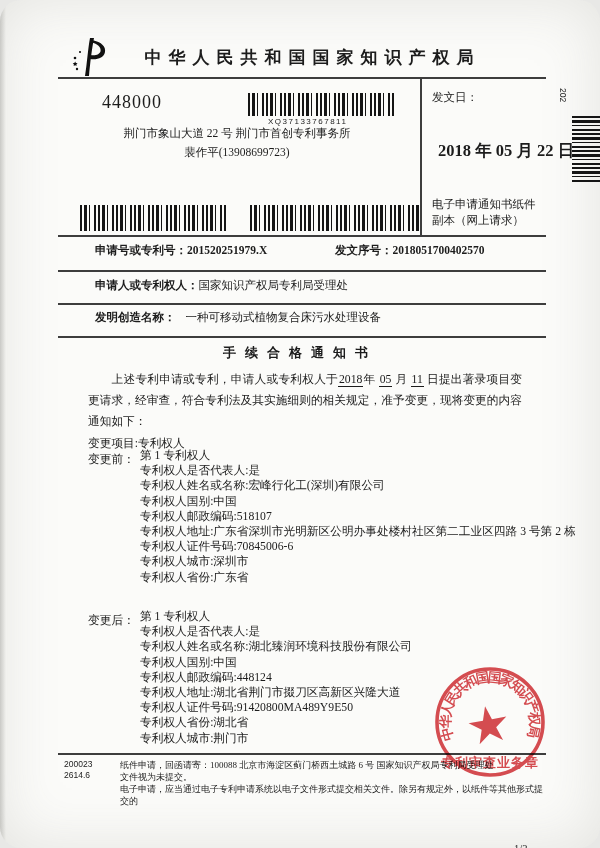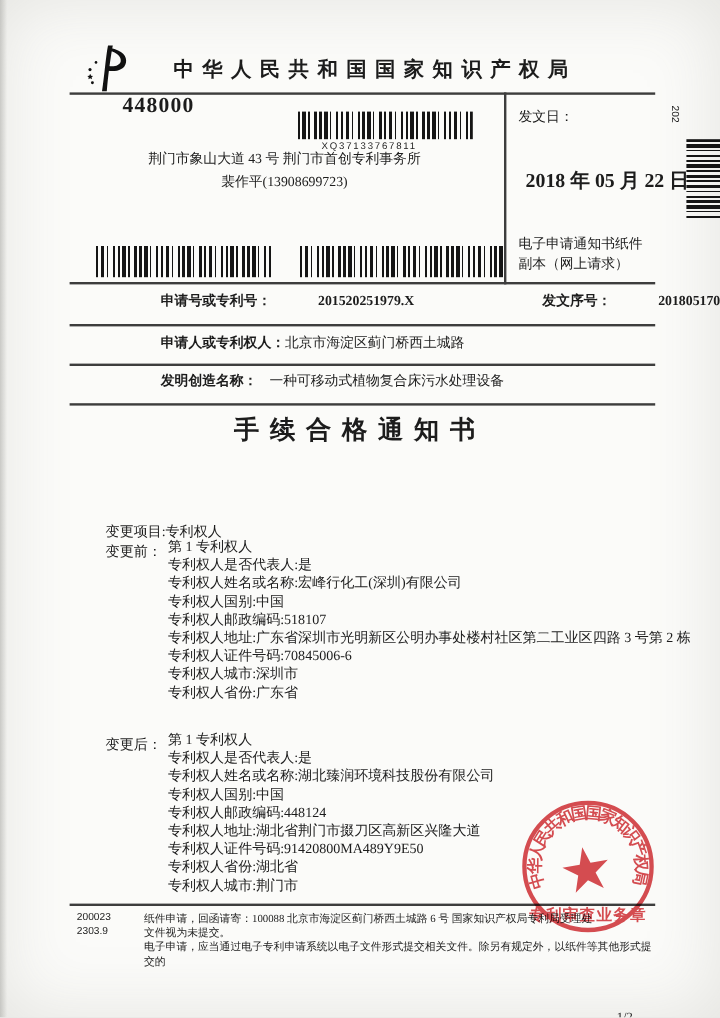--- a/index.html
+++ b/index.html
@@ -2,49 +2,50 @@
 <html><head>
 <meta charset="utf-8">
 <style>
   html,body{margin:0;padding:0;background:#e8e8e6;}
   .page{
     position:relative; width:600px; height:848px; margin:0 auto;
     background:#fbfbf9; overflow:hidden;
     font-family:"Liberation Serif","DejaVu Serif",serif;
     color:#1c1c1c;
     box-shadow:inset 0 0 60px rgba(120,120,110,.18);
+    border-radius:21px;
   }
   .rule{position:absolute; height:2px; background:#3d3d3d; left:58px; width:488px;}
   .vrule{position:absolute; width:2px; background:#3d3d3d;}
   .hdr-title{
     position:absolute; left:120px; top:46px; width:385px; text-align:center;
     font-size:17px; font-weight:bold; letter-spacing:7px; white-space:nowrap;
   }
-  .postal{position:absolute; left:102px; top:77px; font-size:18px; font-weight:bold; letter-spacing:1px;text-align:right;}
+  .postal{position:absolute; left:102px; top:92px; font-size:18px; font-weight:normal; letter-spacing:1px;text-align:right;}
   .barcode{
     position:absolute; background:
       repeating-linear-gradient(90deg,#151515 0 2px,transparent 2px 4px,#151515 4px 7px,
       transparent 7px 9px,#151515 9px 10px,transparent 10px 14px,#151515 14px 16px,transparent 16px 18px);
   }
   .barcode-label{position:absolute; font-size:8px; letter-spacing:1.5px; font-family:"Liberation Sans",sans-serif;}
   .vbarcode{
     position:absolute; background:
       repeating-linear-gradient(180deg,#151515 0 2px,transparent 2px 4px,#151515 4px 7px,
       transparent 7px 9px,#151515 9px 10px,transparent 10px 13px,#151515 13px 15px,transparent 15px 17px);
   }
   .addr{position:absolute; left:72px; top:124px; width:330px; text-align:center; font-size:11.5px; line-height:19px;}
   .send-label{position:absolute; left:432px; top:90px; font-size:11.5px;}
   .send-date{position:absolute; left:438px; top:140px; font-size:16.5px; font-weight:bold; white-space:nowrap; font-stretch:condensed;}
   .copy-note{position:absolute; left:432px; top:196px; width:108px; font-size:11.5px; line-height:16px;}
   .side-code{position:absolute; left:568px; top:88px; font-size:8.5px; transform:rotate(90deg); transform-origin:left top; font-family:"Liberation Sans",sans-serif;}
   .inforow{position:absolute; left:95px; font-size:11.5px; white-space:nowrap;}
-  .inforow b{font-weight:bold;margin-left:39px;}
+  .inforow b{font-weight:bold;}
   .title{
     position:absolute; left:0; top:344px; width:600px; text-align:center;
-    font-size:21px; font-weight:bold; letter-spacing:9px;
+    font-size:13px; font-weight:bold; letter-spacing:9px;
   }
   .para{position:absolute; left:88px; top:369px; width:434px; font-size:11.7px; line-height:21px; text-align:justify;}
   .para .ind{display:inline-block; width:2em;}
   .para u{text-decoration:none; border-bottom:1px solid #1c1c1c; padding:0 1px;}
   .line{position:absolute; font-size:11.7px; white-space:nowrap;margin-top:19px;}
   .block{position:absolute; left:140px; font-size:11.7px; line-height:15.2px;}
   .footer-left{position:absolute; left:64px; top:759px; font-size:8.5px; line-height:11px; font-family:"Liberation Sans",sans-serif;}
   .footer-text{position:absolute; left:120px; top:759px; width:430px; font-size:9px; line-height:12px;}
   .pageno{position:absolute; left:514px; top:795px; font-size:10.5px;margin-top:48px;}
   .seal{position:absolute; left:428px; top:660px; width:124px; height:124px; mix-blend-mode:multiply; opacity:.9;}
@@ -66,51 +67,52 @@
     <circle cx="9" cy="35" r="1.2" fill="#111"></circle>
   </svg>
   <div class="hdr-title">中华人民共和国国家知识产权局</div>
   <div class="rule" style="top:77px;"></div>
 
   <div class="vrule" style="left:420px; top:77px; height:160px;"></div>
   <div class="postal">448000</div>
   <div class="barcode" style="left:248px; top:93px; width:146px; height:23px;"></div>
   <div class="barcode-label" style="left:268px; top:117px;text-align:right;">XQ37133767811</div>
   <div class="addr">
-    <div>荆门市象山大道 43 号  荆门市首创专利事务所</div>
+    <div>荆门市象山大道 22 号  荆门市首创专利事务所</div>
     <div>裴作平(13908699723)</div>
   </div>
   <div class="barcode" style="left:80px; top:205px; width:146px; height:26px;"></div>
   <div class="barcode" style="left:250px; top:205px; width:170px; height:26px;"></div>
 
   <div class="send-label">发文日：</div>
   <div class="send-date">2018 年 05 月 22 日</div>
   <div class="copy-note">电子申请通知书纸件副本（网上请求）</div>
 
   <div class="side-code">202</div>
   <div class="vbarcode" style="left:572px; top:116px; width:28px; height:68px;"></div>
 
   <div class="rule" style="top:235px;"></div>
   <div class="inforow" style="top:243px;">
     <b>申请号或专利号：</b><b>201520251979.X</b>
     <span style="display:inline-block; width:62px;"></span>
     <b>发文序号：</b><b>2018051700402570</b>
   </div>
   <div class="rule" style="top:270px;"></div>
   <div class="inforow" style="top:278px;">
-    <b>申请人或专利权人：</b><span>北京市海淀区蓟门桥西土城路</span>
+    <b>申请人或专利权人：</b><span>国家知识产权局专利局受理处</span>
   </div>
   <div class="rule" style="top:303px;"></div>
   <div class="inforow" style="top:310px;">
     <b>发明创造名称：</b><span style="display:inline-block;width:10px;"></span><span>一种可移动式植物复合床污水处理设备</span>
   </div>
   <div class="rule" style="top:336px;"></div>
 
   <div class="title">手续合格通知书</div>
 
+  <div class="para"><span class="ind"></span><span>上述专利申请或专利，申请人或专利权人于</span><u>2018</u><span>年 </span><u>05</u><span> 月 </span><u>11</u><span> 日</span><span>提出著录项目变更请求，经审查，符合专利法及其实施细则的相关规定，准予变更，现将变更的内容通知如下：</span></div>
 
   <div class="line" style="left:88px; top:417px;">变更项目:专利权人</div>
   <div class="line" style="left:88px; top:433px;">变更前：</div>
 
   <div class="block" style="top:448px;">
     <div>第 1 专利权人</div>
     <div>专利权人是否代表人:是</div>
     <div>专利权人姓名或名称:宏峰行化工(深圳)有限公司</div>
     <div>专利权人国别:中国</div>
     <div>专利权人邮政编码:518107</div>
@@ -129,21 +131,21 @@
     <div>专利权人邮政编码:448124</div>
     <div>专利权人地址:湖北省荆门市掇刀区高新区兴隆大道</div>
     <div>专利权人证件号码:91420800MA489Y9E50</div>
     <div>专利权人省份:湖北省</div>
     <div>专利权人城市:荆门市</div>
   </div>
 
   <div class="rule" style="top:753px;"></div>
   <div class="footer-left">
     <div>200023</div>
-    <div>2303.9</div>
+    <div>2614.6</div>
   </div>
   <div class="footer-text">
     <div>纸件申请，回函请寄：100088 北京市海淀区蓟门桥西土城路 6 号  国家知识产权局专利局受理处</div>
     <div>文件视为未提交。</div>
     <div>电子申请，应当通过电子专利申请系统以电子文件形式提交相关文件。除另有规定外，以纸件等其他形式提交的</div>
   </div>
   <div class="pageno">1/2</div>
 
   <svg class="seal" viewBox="0 0 124 124">
     <circle cx="62" cy="62" r="53" fill="none" stroke="#d4393f" stroke-width="3.6"></circle>

